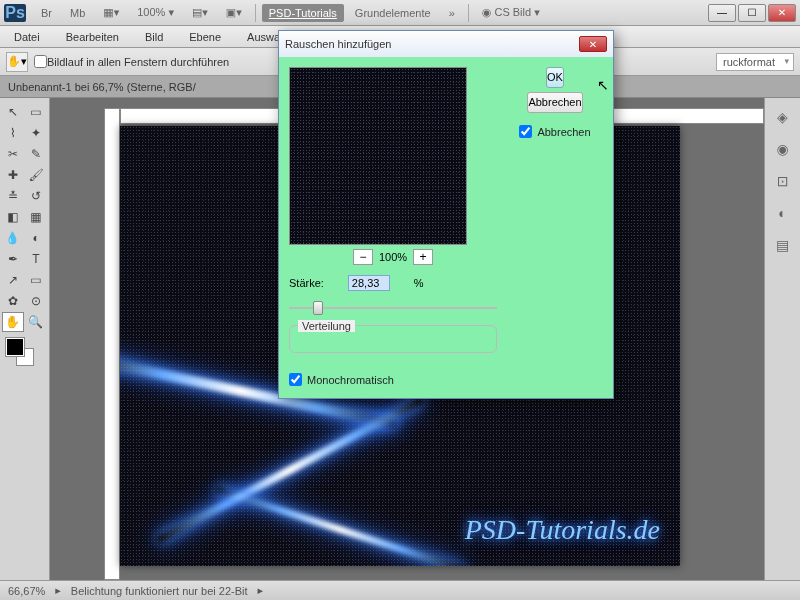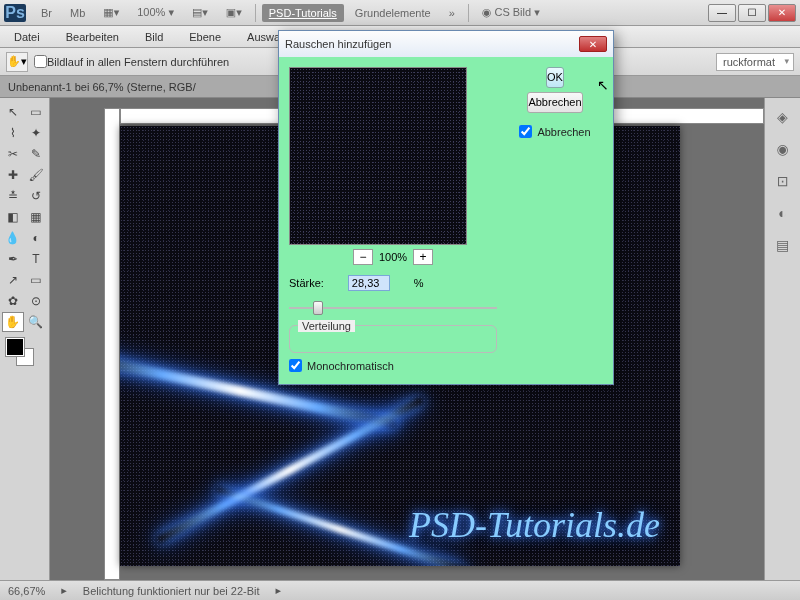--- a/index.html
+++ b/index.html
@@ -28,26 +28,26 @@
 .swatches { margin-top: 6px; position: relative; height: 36px; }
 .swatch-fg { position: absolute; width: 18px; height: 18px; background: #000; border: 1px solid #fff; outline: 1px solid #888; top: 0; left: 4px; }
 .swatch-bg { position: absolute; width: 18px; height: 18px; background: #fff; border: 1px solid #888; top: 10px; left: 14px; }
 .canvas-area { flex: 1; background: #6f6f6f; position: relative; overflow: hidden; }
 .canvas { position: absolute; top: 28px; left: 70px; width: 560px; height: 440px; background: #0a0a12; overflow: hidden; box-shadow: 0 0 8px rgba(0,0,0,0.5); }
 .noise { position: absolute; inset: 0; background-image: radial-gradient(#4a4a6a 0.5px, transparent 0.5px), radial-gradient(#3a3a5a 0.5px, transparent 0.5px); background-size: 3px 3px, 5px 5px; background-position: 0 0, 1px 2px; opacity: 0.7; }
 .streak { position: absolute; border-radius: 50px; background: linear-gradient(90deg, transparent, #6af, #fff, #6af, transparent); filter: blur(2px); box-shadow: 0 0 12px #48f, 0 0 24px #26f; }
 .s1 { width: 320px; height: 10px; top: 260px; left: -40px; transform: rotate(12deg); }
 .s2 { width: 300px; height: 8px; top: 340px; left: 20px; transform: rotate(-28deg); }
 .s3 { width: 260px; height: 7px; top: 400px; left: 90px; transform: rotate(18deg); }
-.wm { position: absolute; bottom: 20px; right: 20px; font-family: cursive; font-style: italic; font-size: 36px; color: #8cf; text-shadow: 0 0 8px #48f, 0 0 16px #26f; }
+.wm { position: absolute; bottom: 20px; right: 20px; font-family: cursive; font-style: italic; font-size: 28px; color: #8cf; text-shadow: 0 0 8px #48f, 0 0 16px #26f; }
 .rulers-h { position: absolute; top: 10px; left: 70px; right: 0; height: 16px; background: #fff; border: 1px solid #888; }
 .rulers-v { position: absolute; top: 10px; left: 54px; width: 16px; bottom: 0; background: #fff; border: 1px solid #888; }
 .rpanel { width: 36px; background: #d4d4d4; border-left: 1px solid #999; display: flex; flex-direction: column; align-items: center; padding-top: 8px; gap: 10px; }
 .ricon { width: 24px; height: 22px; display: flex; align-items: center; justify-content: center; color: #666; font-size: 14px; }
-.statusbar { position: absolute; bottom: 0; left: 0; right: 0; height: 20px; background: linear-gradient(#e0e0e0,#ccc); border-top: 1px solid #999; display: flex; align-items: center; padding: 0 8px; gap: 16px; font-size: 10px; color: #555; }
+.statusbar { position: absolute; bottom: 0; left: 0; right: 0; height: 20px; background: linear-gradient(#e0e0e0,#ccc); border-top: 1px solid #999; display: flex; align-items: center; padding: 0 8px; gap: 10px; font-size: 10px; color: #555; }
 
 .dialog { position: absolute; top: 30px; left: 278px; width: 336px; background: #86efac; border: 1px solid #6a8ab0; box-shadow: 3px 3px 12px rgba(0,0,0,0.4); z-index: 100; }
 .dlg-title { height: 26px; background: linear-gradient(#fdfdfd,#e4ecf7); display: flex; align-items: center; padding: 0 6px; color: #333; }
 .dlg-close { margin-left: auto; width: 28px; height: 16px; background: linear-gradient(#e08080,#c03030); color: #fff; border-radius: 2px; display: flex; align-items: center; justify-content: center; font-size: 10px; border: 1px solid #a02020; }
 .dlg-body { padding: 10px; display: flex; gap: 10px; }
 .dlg-left { flex: 1; }
 .preview { width: 178px; height: 178px; background: #0a0a12; border: 1px solid #888; margin-bottom: 4px; position: relative; overflow: hidden; }
 .preview .noise { opacity: 0.85; }
 .zoom { display: flex; justify-content: center; gap: 6px; align-items: center; margin-bottom: 10px; }
 .zbtn { width: 20px; height: 16px; border: 1px solid #999; background: #fff; text-align: center; line-height: 14px; font-size: 12px; }
@@ -56,21 +56,21 @@
 .slider { position: relative; height: 18px; margin: 2px 0 8px 0; }
 .slider-track { position: absolute; top: 8px; left: 0; right: 0; height: 2px; background: #bbb; }
 .slider-thumb { position: absolute; top: 2px; left: 24px; width: 10px; height: 14px; background: linear-gradient(#fafafa,#ccc); border: 1px solid #888; border-radius: 2px; }
 .fieldset { border: 1px solid #bbb; padding: 6px 8px 8px 8px; margin-top: 4px; border-radius: 6px; }
 .fieldset .legend { position: relative; top: -12px; background: #f0f0f0; padding: 0 4px; color: #333; display: inline-block; }
 .radio-row, .chk-row { display: flex; align-items: center; gap: 5px; margin: 2px 0; color: #222; }
 .dlg-right { width: 96px; display: flex; flex-direction: column; gap: 4px; align-items: center; }
 .dbtn { height: 21px; border: 1px solid #8aa; background: linear-gradient(#eafaff,#bfe6f5); border-radius: 3px; text-align: center; line-height: 19px; position: relative; }
 .dbtn.cancel { background: linear-gradient(#f8f8f8,#e4e4e4); border-color: #aaa; }
 .cursor { position: absolute; top: 8px; left: 50px; font-size: 14px; color: #000; pointer-events: none; }
-.below { margin-top: 6px; }
+.below { margin-top: 20px; }
 input[type=checkbox], input[type=radio] { margin: 0; }
 </style>
 </head>
 <body>
 
 <div class="titlebar">
   <div class="ps-logo">Ps</div>
   <div class="tb-btn">Br</div>
   <div class="tb-btn">Mb</div>
   <div class="tb-btn">▦▾</div>

